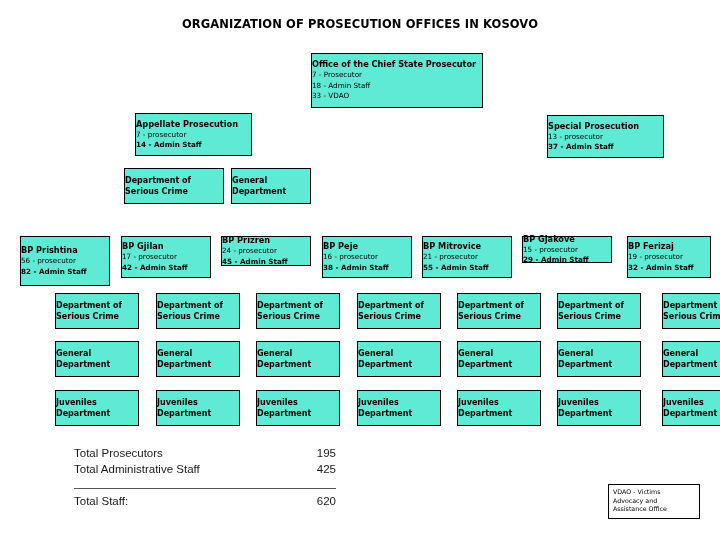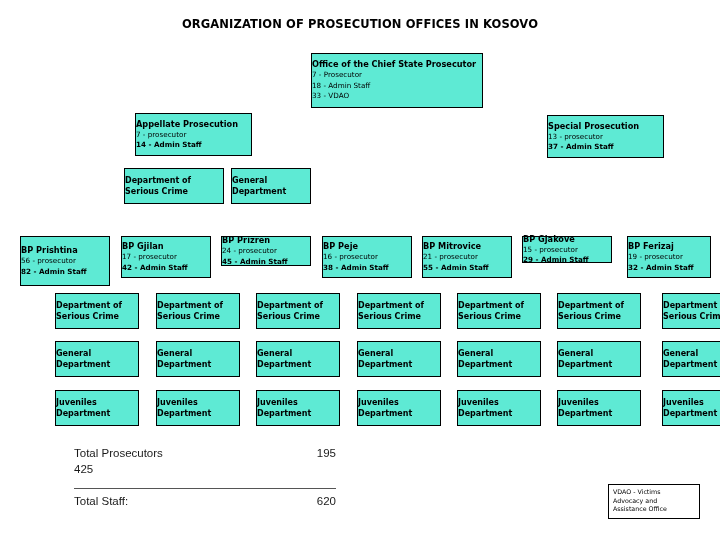--- a/index.html
+++ b/index.html
@@ -269,20 +269,21 @@
       <div class="dl">Department</div>
     </div>
   </div>
 
 <div class="totals">
   <div class="trow">
     <span>Total Prosecutors</span>
     <span class="num">195</span>
   </div>
   <div class="trow">
+    <span>Total Administrative Staff</span>
     <span class="num">425</span>
   </div>
   <div class="rule"></div>
   <div class="trow">
     <span>Total Staff:</span>
     <span class="num">620</span>
   </div>
 </div>
 
 <div class="legend">

